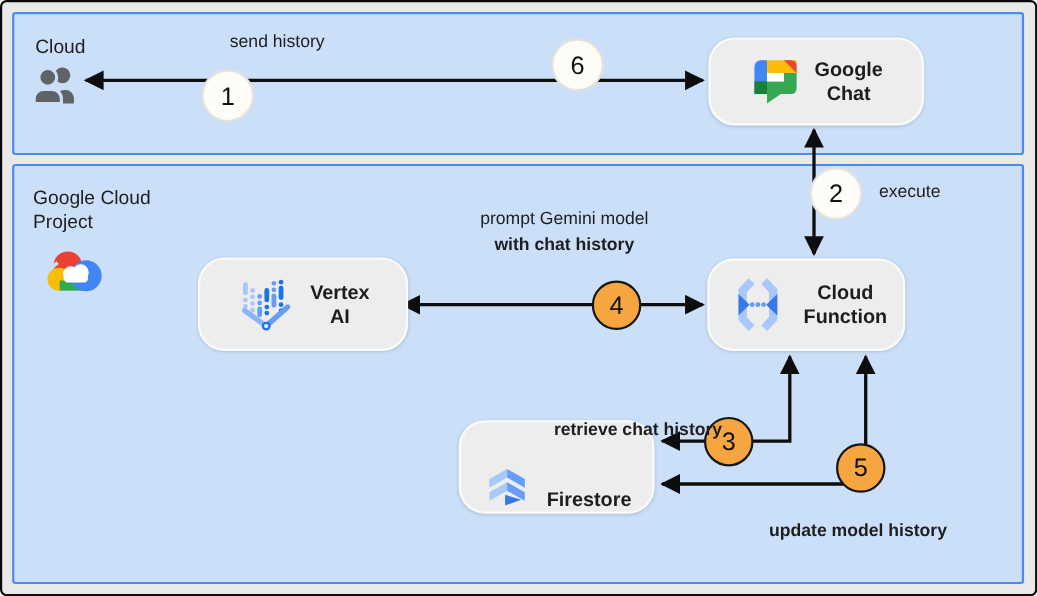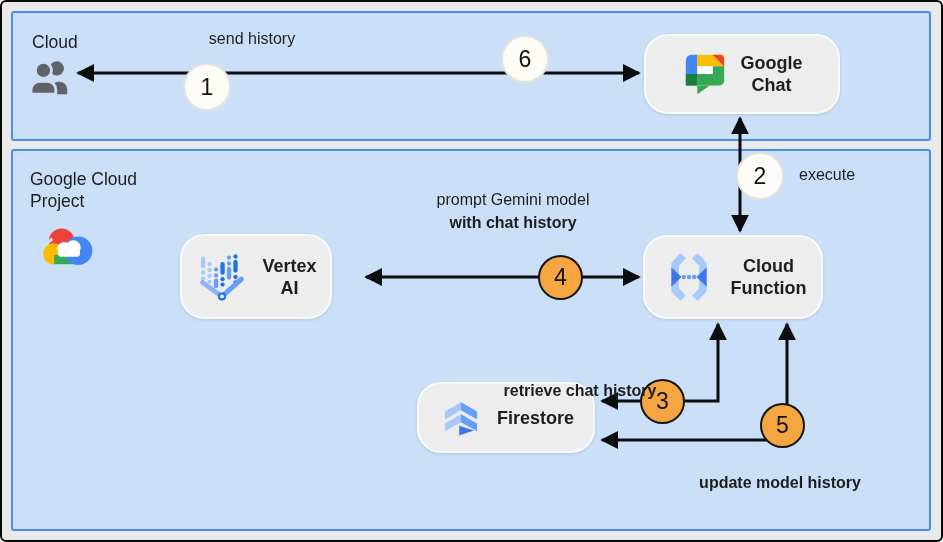--- a/index.html
+++ b/index.html
@@ -14,23 +14,23 @@
 
   #edge-layer{position:absolute;left:0;top:0;z-index:3;}
 
   .node{
     position:absolute;background:#ededed;border:2px solid #fbfbfb;border-radius:24px;
     display:flex;align-items:center;justify-content:center;gap:13px;z-index:4;box-sizing:border-box;
     box-shadow:0 1px 3px rgba(60,64,67,.18);
   }
   .node .lbl{font-weight:bold;font-size:18px;line-height:22px;text-align:center;color:#1d1d1f;}
   #node-chat{left:642px;top:32px;width:196px;height:80px;}
-  #node-vertex{left:178px;top:232px;width:152px;height:85px;}
+  #node-vertex{left:178px;top:232px;width:191px;height:85px;}
   #node-cf{left:641px;top:233px;width:180px;height:84px;}
-  #node-fs{left:415px;top:380px;width:178px;height:71px;}
+  #node-fs{left:415px;top:380px;width:178px;height:85px;align-items:flex-end;}
 
   .step{
     position:absolute;border-radius:50%;box-sizing:border-box;z-index:5;
     display:flex;align-items:center;justify-content:center;font-size:23px;color:#111;
   }
   .step.white{width:48px;height:48px;background:#fdfcf7;border:2px solid #e4e2da;}
   .step.orange{width:45px;height:45px;background:#f6a640;border:2px solid #151515;}
   #step-1{left:181px;top:61px;}
   #step-6{left:499px;top:33px;}
   #step-2{left:734px;top:150px;}

